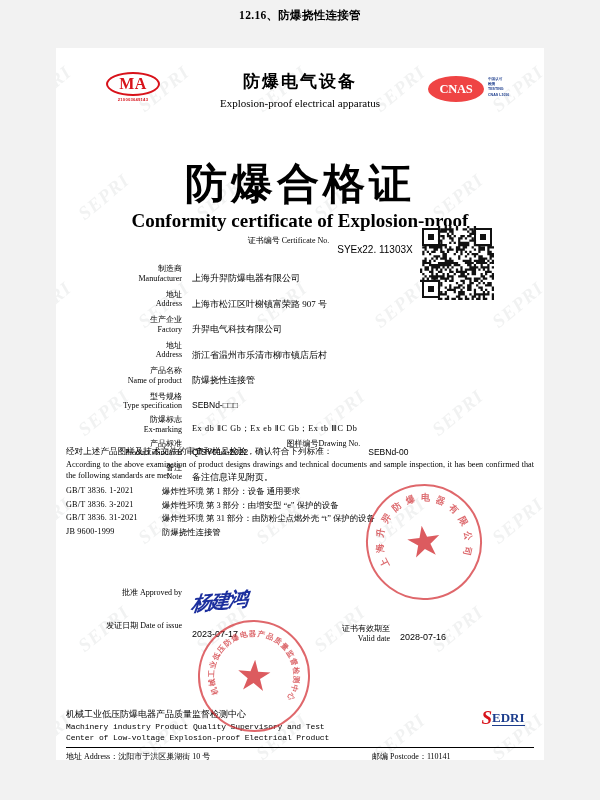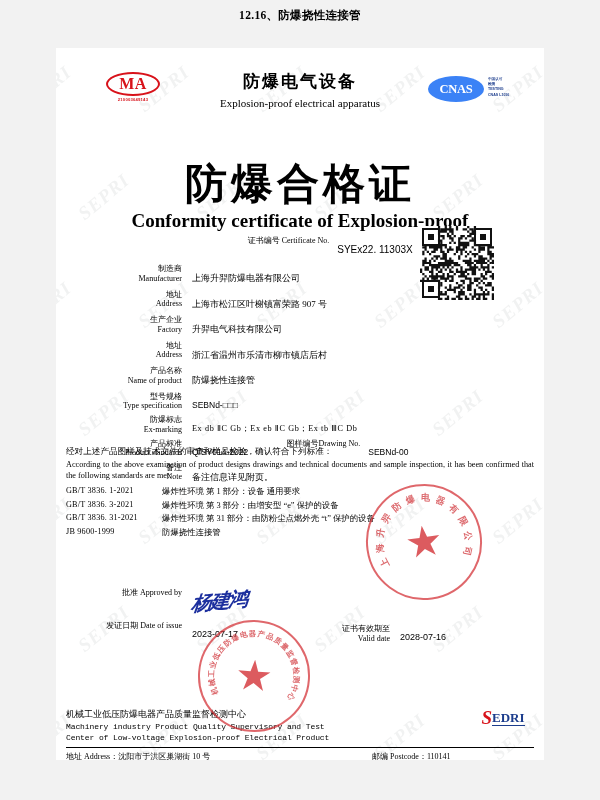--- a/index.html
+++ b/index.html
@@ -79,21 +79,21 @@
     font-size: 11px; color: #000; margin-top: 4px;
     font-family: "Liberation Serif", serif;
   }
   .cnas {
     position: absolute; left: 372px; top: 4px; width: 96px; height: 34px;
   }
   .cnas-mark {
     position: absolute; left: 0; top: 2px;
     width: 56px; height: 26px;
     border-radius: 50%;
-    background: #3b82f6;
+    background: #ef4444;
     color: #fff; font-weight: bold; font-size: 12.5px;
     font-family: "Liberation Serif", serif;
     text-align: center; line-height: 26px;
     letter-spacing: -.3px;
   }
   .cnas-txt {
     position: absolute; left: 60px; top: 3px;
     font-size: 3.6px; line-height: 5.2px; color: #1b3c8c;
     font-weight: bold; font-family: "Liberation Sans", sans-serif;
   }

